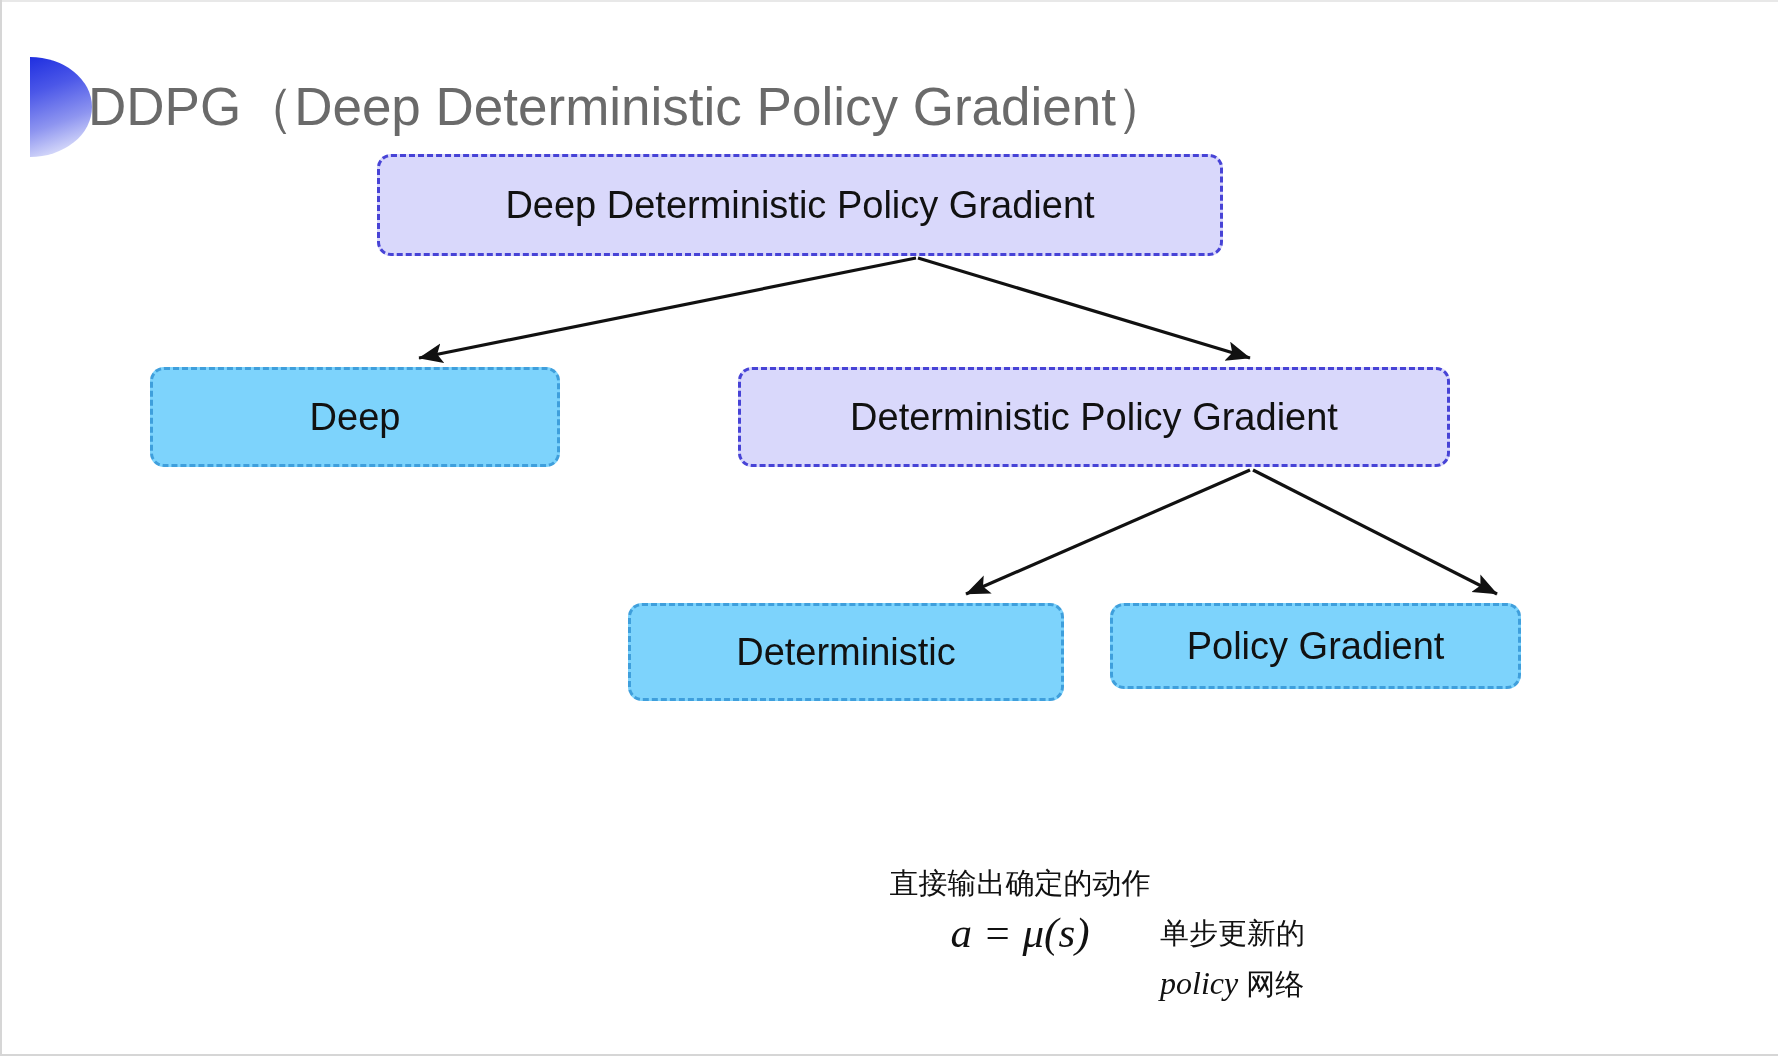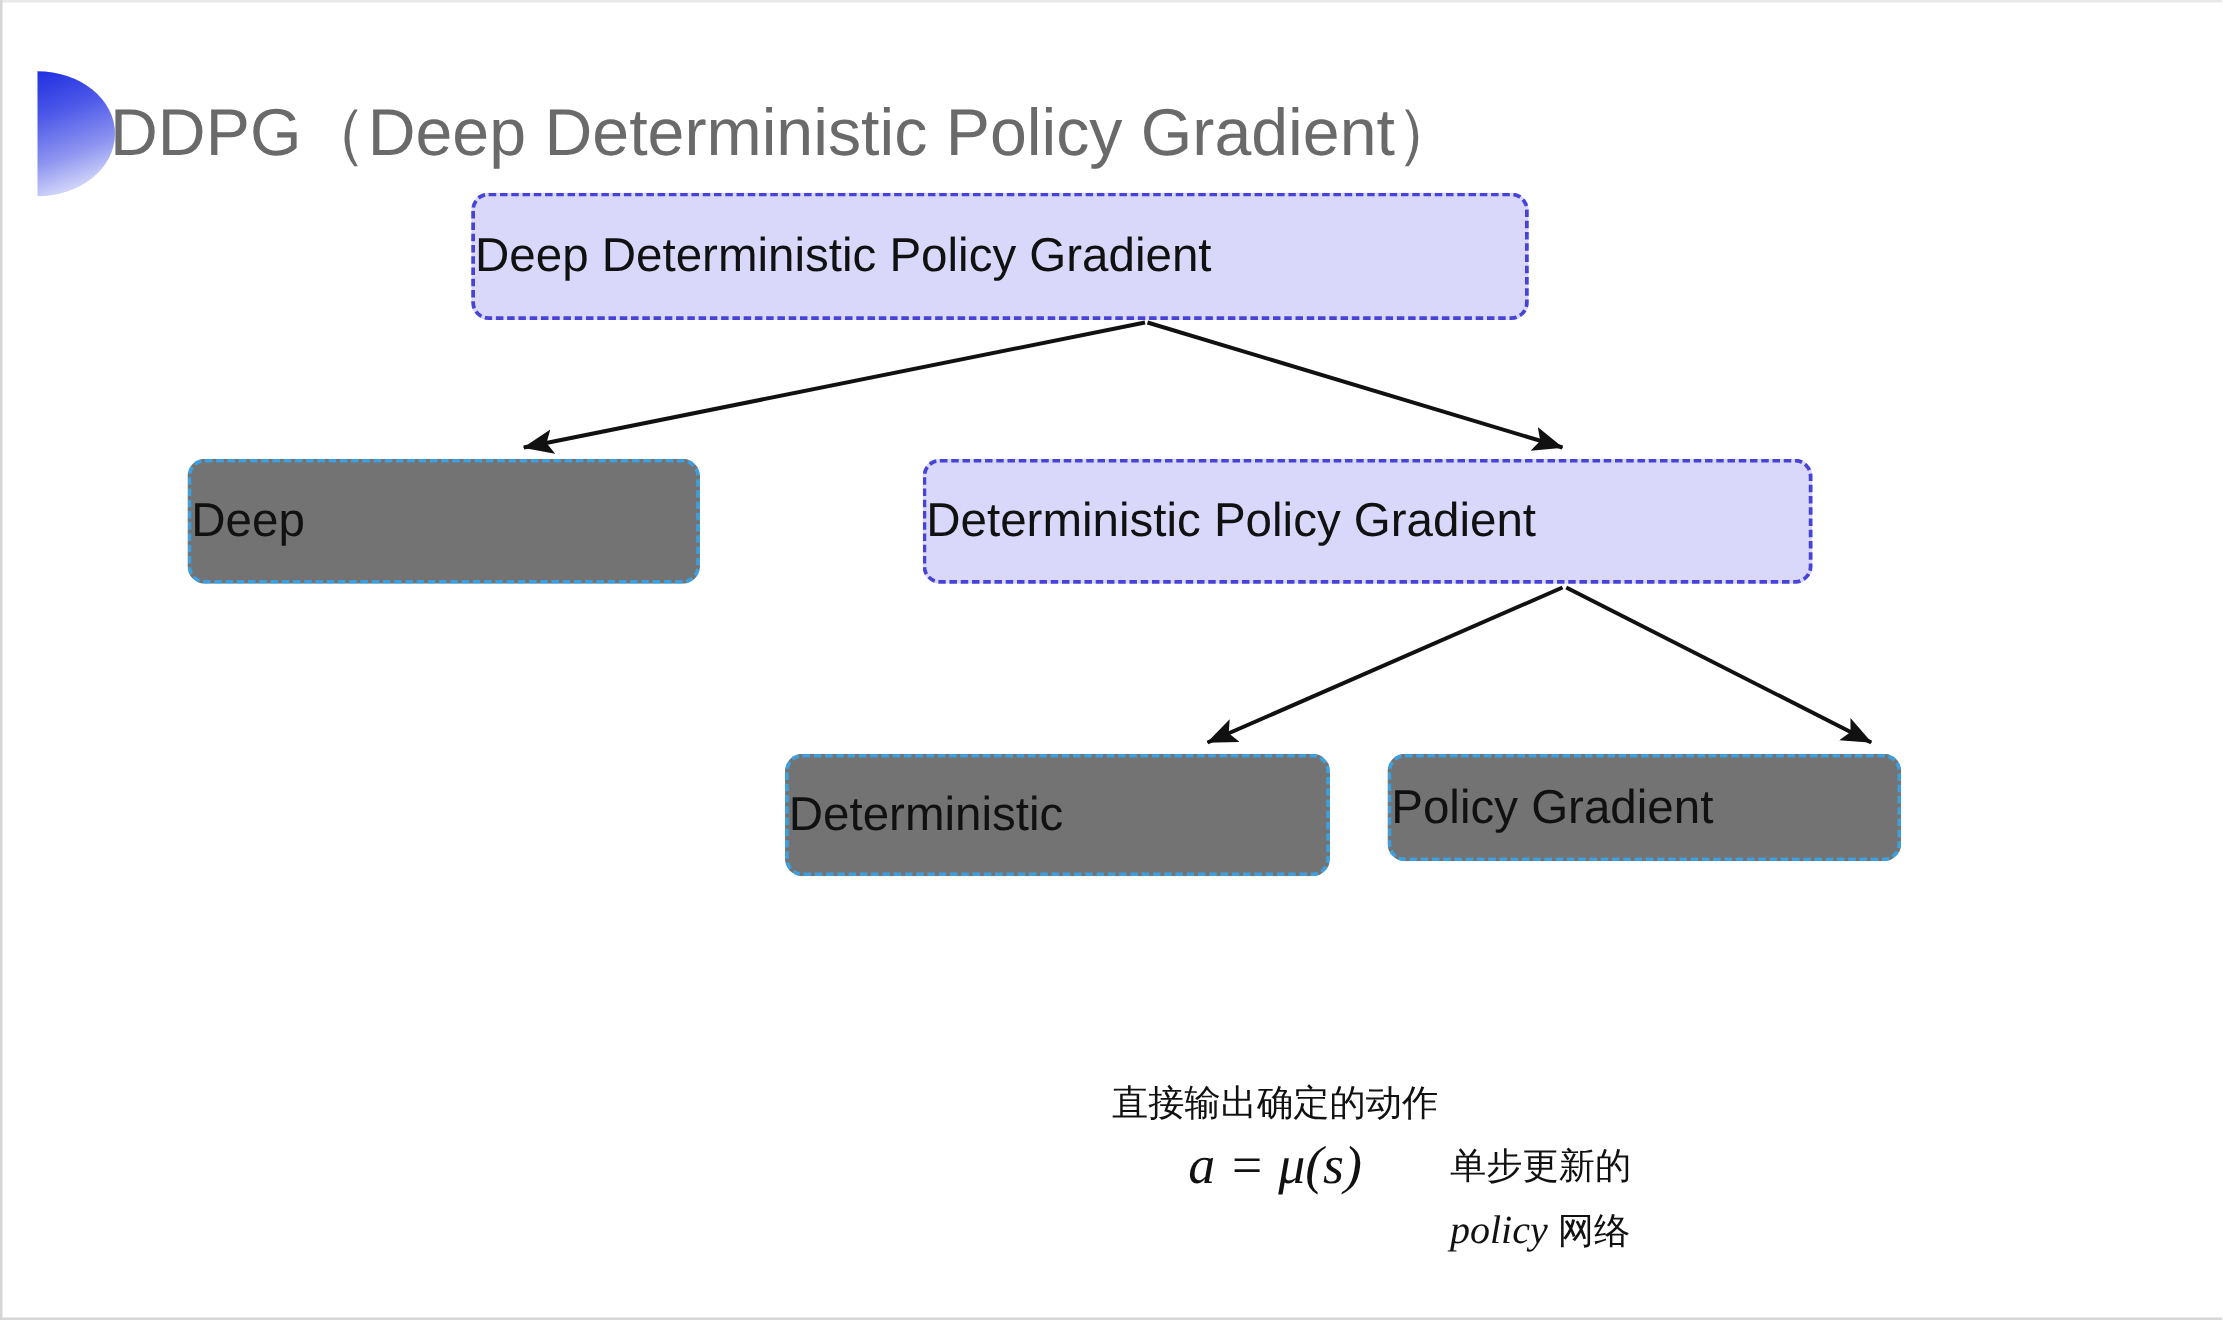--- a/index.html
+++ b/index.html
@@ -58,32 +58,32 @@
     letter-spacing: 0px;
     white-space: nowrap;
   }
 
   
   .node {
     position: absolute;
     box-sizing: border-box;
     display: flex;
     align-items: center;
-    justify-content: flex-start;
+    justify-content: center;
     border-radius: 14px;
     text-align: center;
     color: #111111;
     font-weight: 400;
   }
   .node.purple {
     background: #d9d8fb;
     border: 3px dashed #4743d6;
   }
   .node.blue {
-    background: #737373;
+    background: #7dd3fc;
     border: 3px dashed #3f9fdc;
   }
 
   #node-root   { left: 377px; top: 154px; width: 846px; height: 102px; font-size: 38px; }
   #node-deep   { left: 150px; top: 367px; width: 410px; height: 100px; font-size: 38px; }
   #node-dpg    { left: 738px; top: 367px; width: 712px; height: 100px; font-size: 38px; }
   #node-det    { left: 628px; top: 603px; width: 436px; height: 98px;  font-size: 38px; }
   #node-pg     { left: 1110px; top: 603px; width: 411px; height: 86px; font-size: 38px; }
 
   

